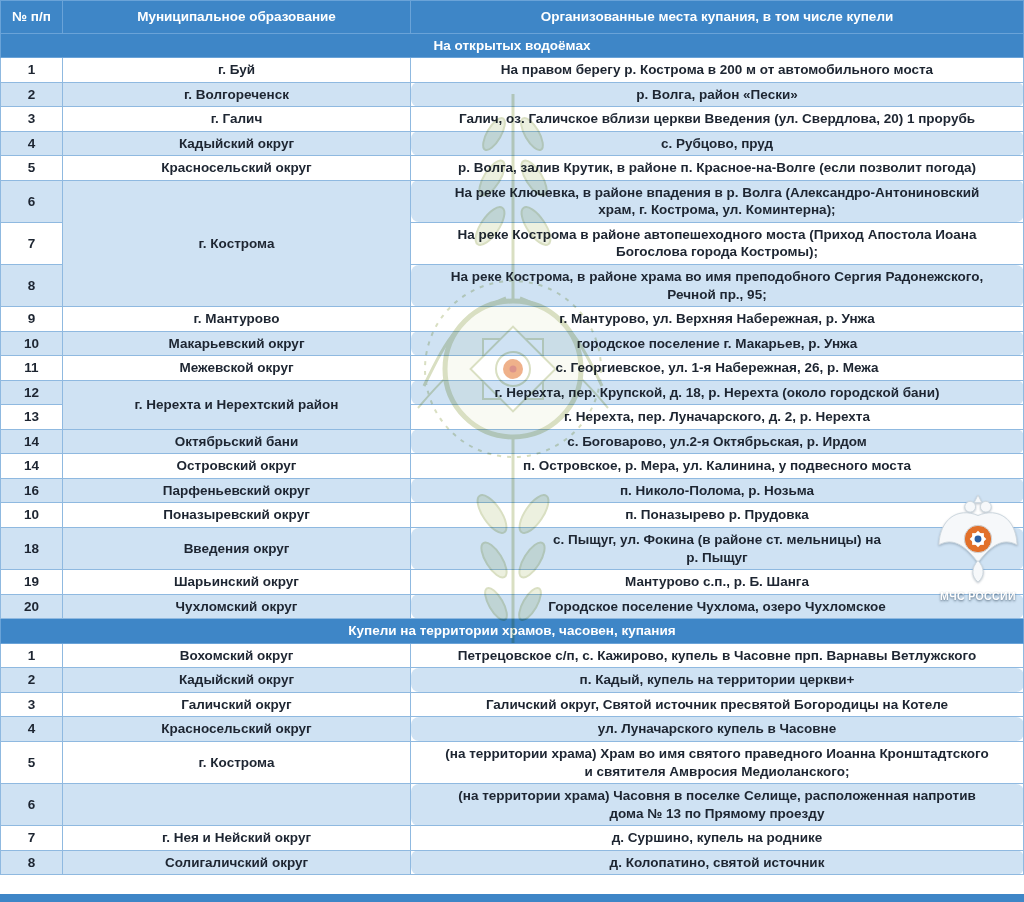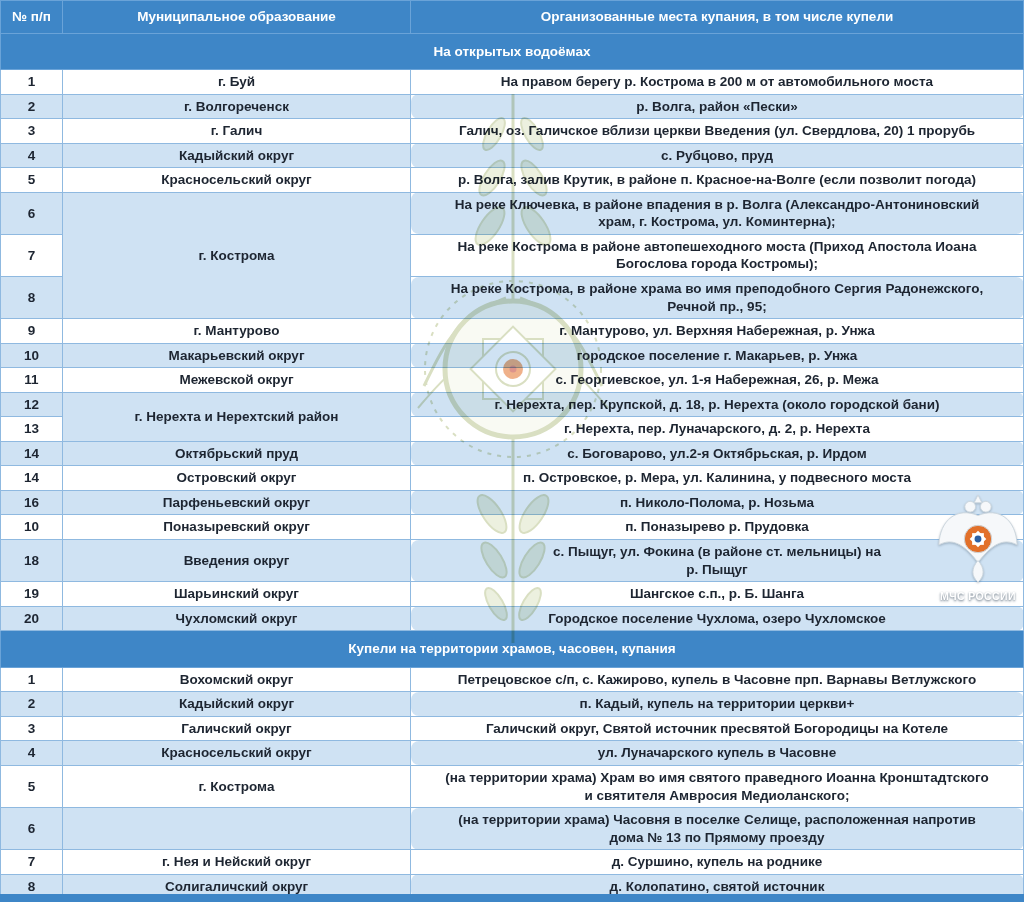--- a/index.html
+++ b/index.html
@@ -32,21 +32,21 @@
     background:#3e86c7;
     color:#ffffff;
     border-color:#6aa3d8;
     padding:7px 6px;
     font-size:13.5px;
   }
   td.section-header {
     background:#3e86c7;
     color:#ffffff;
     border-color:#6aa3d8;
-    padding:9px 6px;
+    padding:3px 6px;
   }
   tr.row-light td { background:#ffffff; }
   tr.row-shade td { background:#cfe2f3; }
   td.col-place { white-space:pre-line;border-radius:8px; }
   .watermark-center {
     position:absolute; left:388px; top:86px;
     width:250px; height:565px;
     opacity:.55;
     mix-blend-mode:multiply;
     z-index:3;
@@ -158,21 +158,21 @@
           <td class="col-num">12</td>
           <td class="col-mun" rowspan="2">г. Нерехта и Нерехтский район</td>
           <td class="col-place">г. Нерехта, пер. Крупской, д. 18, р. Нерехта (около городской бани)</td>
         </tr>
         <tr class="row-light">
           <td class="col-num">13</td>
           <td class="col-place">г. Нерехта, пер. Луначарского, д. 2, р. Нерехта</td>
         </tr>
         <tr class="row-shade">
           <td class="col-num">14</td>
-          <td class="col-mun">Октябрьский пруд</td>
+          <td class="col-mun">Октябрьский бани</td>
           <td class="col-place">с. Боговарово, ул.2-я Октябрьская, р. Ирдом</td>
         </tr>
         <tr class="row-light">
           <td class="col-num">14</td>
           <td class="col-mun">Островский округ</td>
           <td class="col-place">п. Островское, р. Мера, ул. Калинина, у подвесного моста</td>
         </tr>
         <tr class="row-shade">
           <td class="col-num">16</td>
           <td class="col-mun">Парфеньевский округ</td>
@@ -185,21 +185,21 @@
         </tr>
         <tr class="row-shade">
           <td class="col-num">18</td>
           <td class="col-mun">Введения округ</td>
           <td class="col-place">с. Пыщуг, ул. Фокина (в районе ст. мельницы) на
 р. Пыщуг</td>
         </tr>
         <tr class="row-light">
           <td class="col-num">19</td>
           <td class="col-mun">Шарьинский округ</td>
-          <td class="col-place">Шангское с.п., р. Б. Шанга</td>
+          <td class="col-place">Мантурово с.п., р. Б. Шанга</td>
         </tr>
         <tr class="row-shade">
           <td class="col-num">20</td>
           <td class="col-mun">Чухломский округ</td>
           <td class="col-place">Городское поселение Чухлома, озеро Чухломское</td>
         </tr>
         <tr>
           <td class="section-header" colspan="3">Купели на территории храмов, часовен, купания</td>
         </tr>
         <tr class="row-light">

